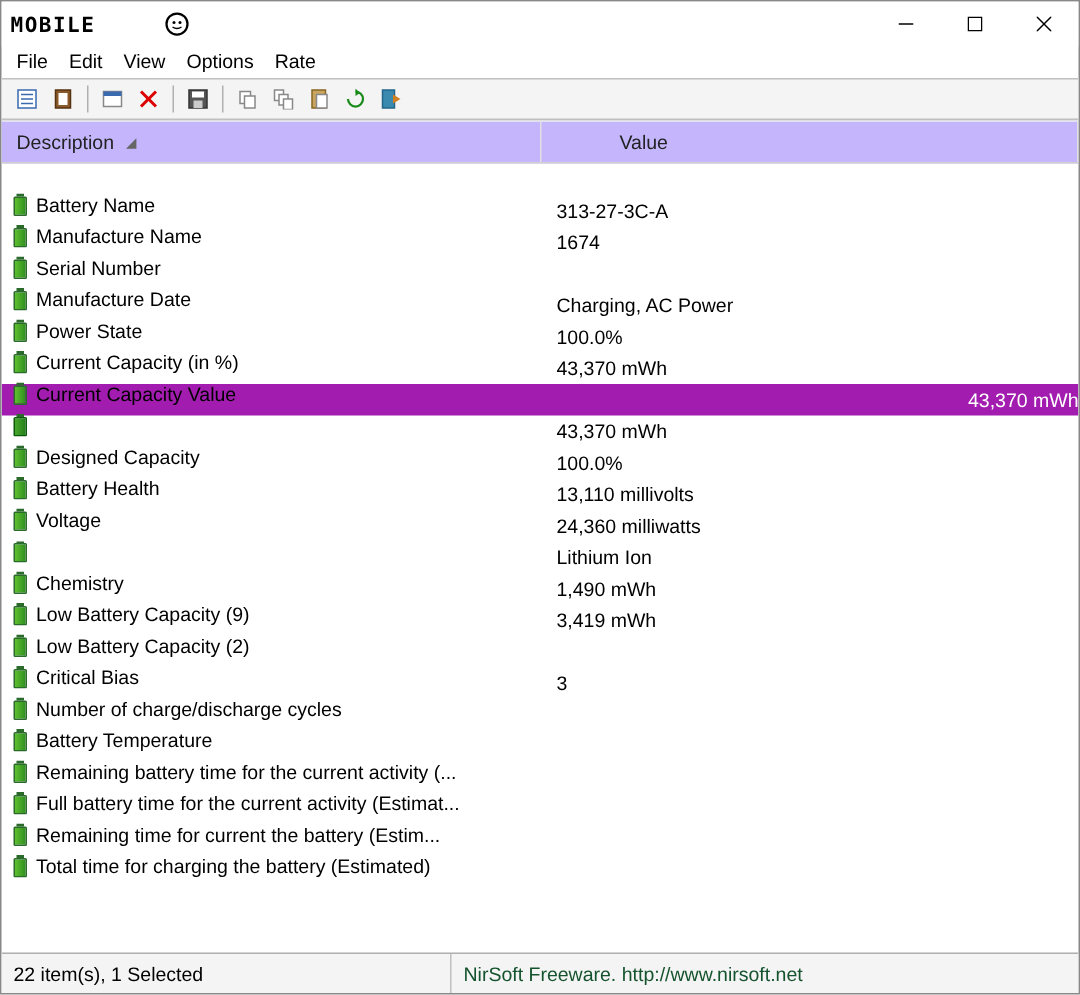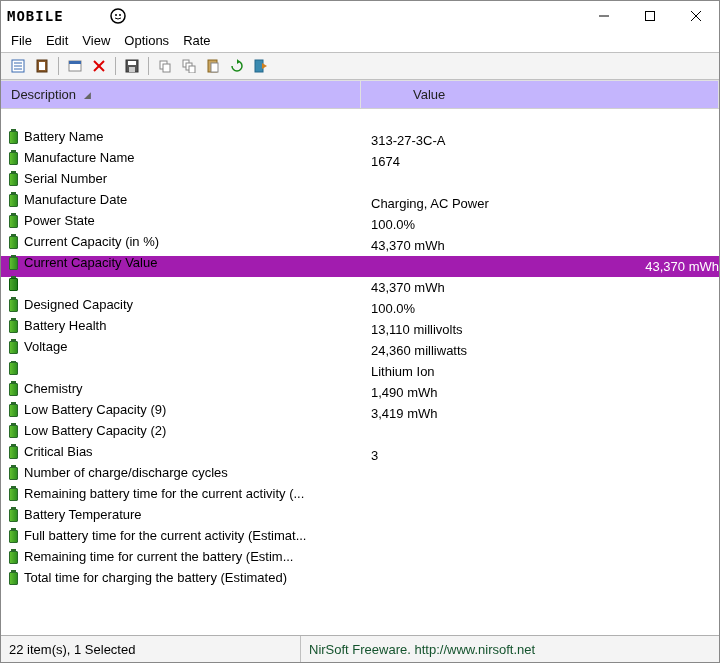--- a/index.html
+++ b/index.html
@@ -416,28 +416,28 @@
       <div class="row">
         <div class="c1">
           <span class="batt"></span>
           <span>Number of charge/discharge cycles</span>
         </div>
         <div class="c2">3</div>
       </div>
       <div class="row">
         <div class="c1">
           <span class="batt"></span>
+          <span>Battery Temperature</span>
+        </div>
+        <div class="c2"></div>
+      </div>
+      <div class="row">
+        <div class="c1">
+          <span class="batt"></span>
           <span>Remaining battery time for the current activity (...</span>
-        </div>
-        <div class="c2"></div>
-      </div>
-      <div class="row">
-        <div class="c1">
-          <span class="batt"></span>
-          <span>Battery Temperature</span>
         </div>
         <div class="c2"></div>
       </div>
       <div class="row">
         <div class="c1">
           <span class="batt"></span>
           <span>Full battery time for the current activity (Estimat...</span>
         </div>
         <div class="c2"></div>
       </div>

